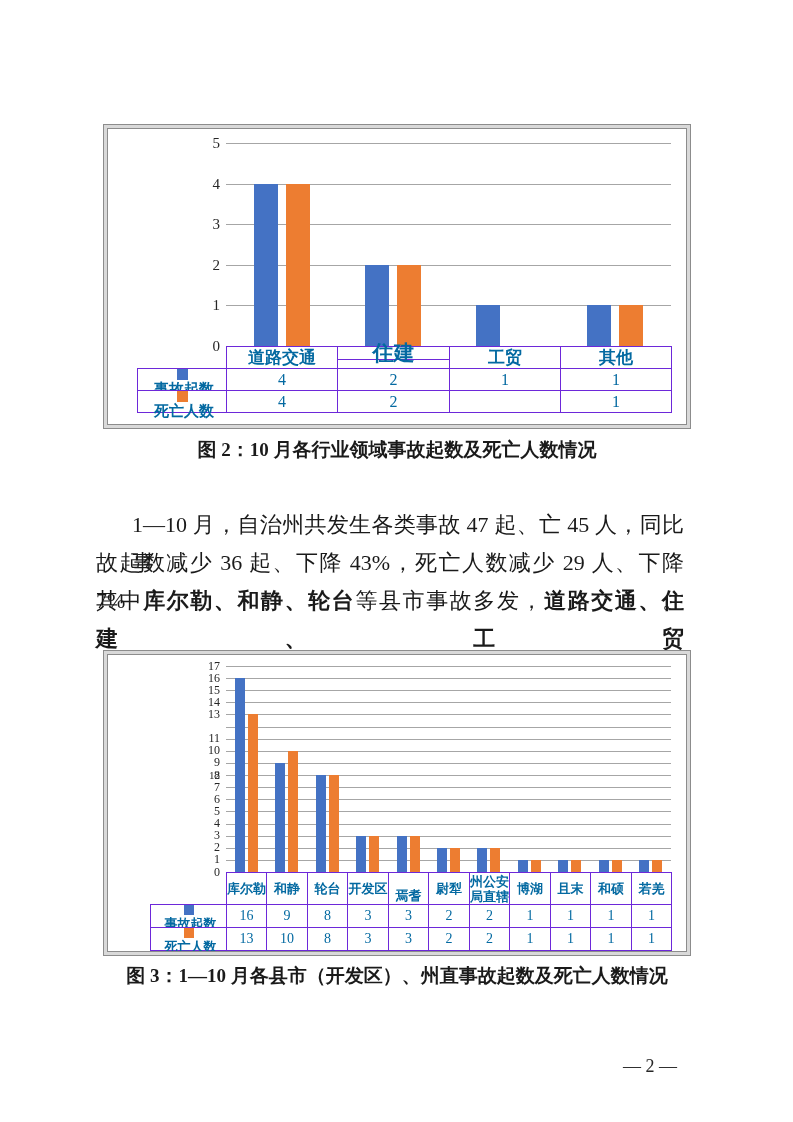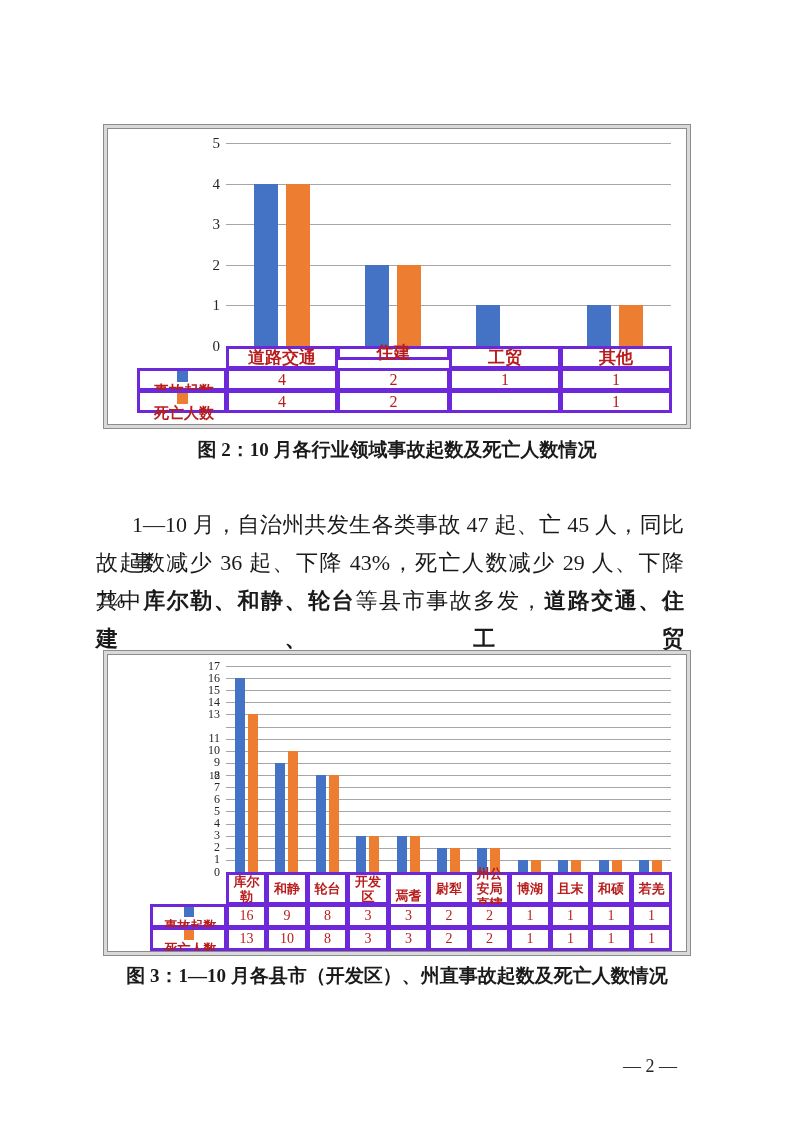--- a/index.html
+++ b/index.html
@@ -13,23 +13,23 @@
     position:absolute; background:#d9d9d9; border:1px solid #8c8c8c; padding:3px;
   }
   .chart-inner {
     position:relative; width:100%; height:100%; background:#ffffff;
     border:1px solid #8c8c8c; overflow:hidden;
   }
   .gridline { position:absolute; border-top:1px solid #a6a6a6; height:0; }
   .ytick { position:absolute; text-align:right; color:#262626; font-family:"Liberation Serif", serif; }
   .bar { position:absolute; }
   .tcell {
-    position:absolute; border:3px solid #6d28d9; display:flex;
+    position:absolute; border:1px solid #6d28d9; display:flex;
     align-items:center; justify-content:center; text-align:center;
-    color:#b91c1c; background:#fff;
+    color:#0369a1; background:#fff;
   }
   .tcell.hdr { font-weight:bold; }
   .tcell.legend { justify-content:flex-start; padding-left:4px; font-weight:bold;flex-direction:column; }
   .swatch { display:inline-block; margin-right:3px; flex:0 0 auto; }
   .caption { position:absolute; left:103px; width:588px; text-align:center;
     font-weight:bold; font-size:19px; line-height:28px; }
   .heading { position:absolute; left:103px; width:588px; padding-left:44px;
     font-weight:bold; font-size:21px; line-height:30px; }
   .body-text { position:absolute; left:96px; width:588px; font-size:22px; }
   .body-line { height:38px; line-height:38px; text-align:justify; }
@@ -58,21 +58,21 @@
         <div class="ytick" style="left: 70px; width: 42px; top: 46px; font-size: 15px; line-height: 18px;">4</div>
         <div class="ytick" style="left: 70px; width: 42px; top: 5px; font-size: 15px; line-height: 18px;">5</div>
         <div class="bar" style="left: 146px; width: 24px; top: 55px; height: 162px; background: rgb(68, 114, 196);"></div>
         <div class="bar" style="left: 257px; width: 24px; top: 136px; height: 81px; background: rgb(68, 114, 196);"></div>
         <div class="bar" style="left: 368px; width: 24px; top: 176px; height: 41px; background: rgb(68, 114, 196);"></div>
         <div class="bar" style="left: 479px; width: 24px; top: 176px; height: 41px; background: rgb(68, 114, 196);"></div>
         <div class="bar" style="left: 178px; width: 24px; top: 55px; height: 162px; background: rgb(237, 125, 49);"></div>
         <div class="bar" style="left: 289px; width: 24px; top: 136px; height: 81px; background: rgb(237, 125, 49);"></div>
         <div class="bar" style="left: 511px; width: 24px; top: 176px; height: 41px; background: rgb(237, 125, 49);"></div>
         <div class="tcell hdr" style="left: 118px; width: 112px; top: 217px; height: 23px; font-size: 17px; line-height: 20px;">道路交通</div>
-        <div class="tcell hdr" style="left: 229px; width: 113px; top: 217px; height: 14px; font-size: 17px; line-height: 20px;">住建</div>
+        <div class="tcell hdr" style="left: 229px; width: 113px; top: 217px; height: 14px; font-size: 21px; line-height: 20px;">住建</div>
         <div class="tcell hdr" style="left: 341px; width: 112px; top: 217px; height: 23px; font-size: 17px; line-height: 20px;">工贸</div>
         <div class="tcell hdr" style="left: 452px; width: 112px; top: 217px; height: 23px; font-size: 17px; line-height: 20px;">其他</div>
         <div class="tcell legend" style="left: 29px; width: 90px; top: 239px; height: 23px; font-size: 15px;">
           <div class="swatch" style="width: 11px; height: 11px; background: rgb(68, 114, 196);"></div>
           <span>事故起数</span>
         </div>
         <div class="tcell" style="left: 118px; width: 112px; top: 239px; height: 23px; font-size: 16px;">4</div>
         <div class="tcell" style="left: 229px; width: 113px; top: 239px; height: 23px; font-size: 16px;">2</div>
         <div class="tcell" style="left: 341px; width: 112px; top: 239px; height: 23px; font-size: 16px;">1</div>
         <div class="tcell" style="left: 452px; width: 112px; top: 239px; height: 23px; font-size: 16px;">1</div>

